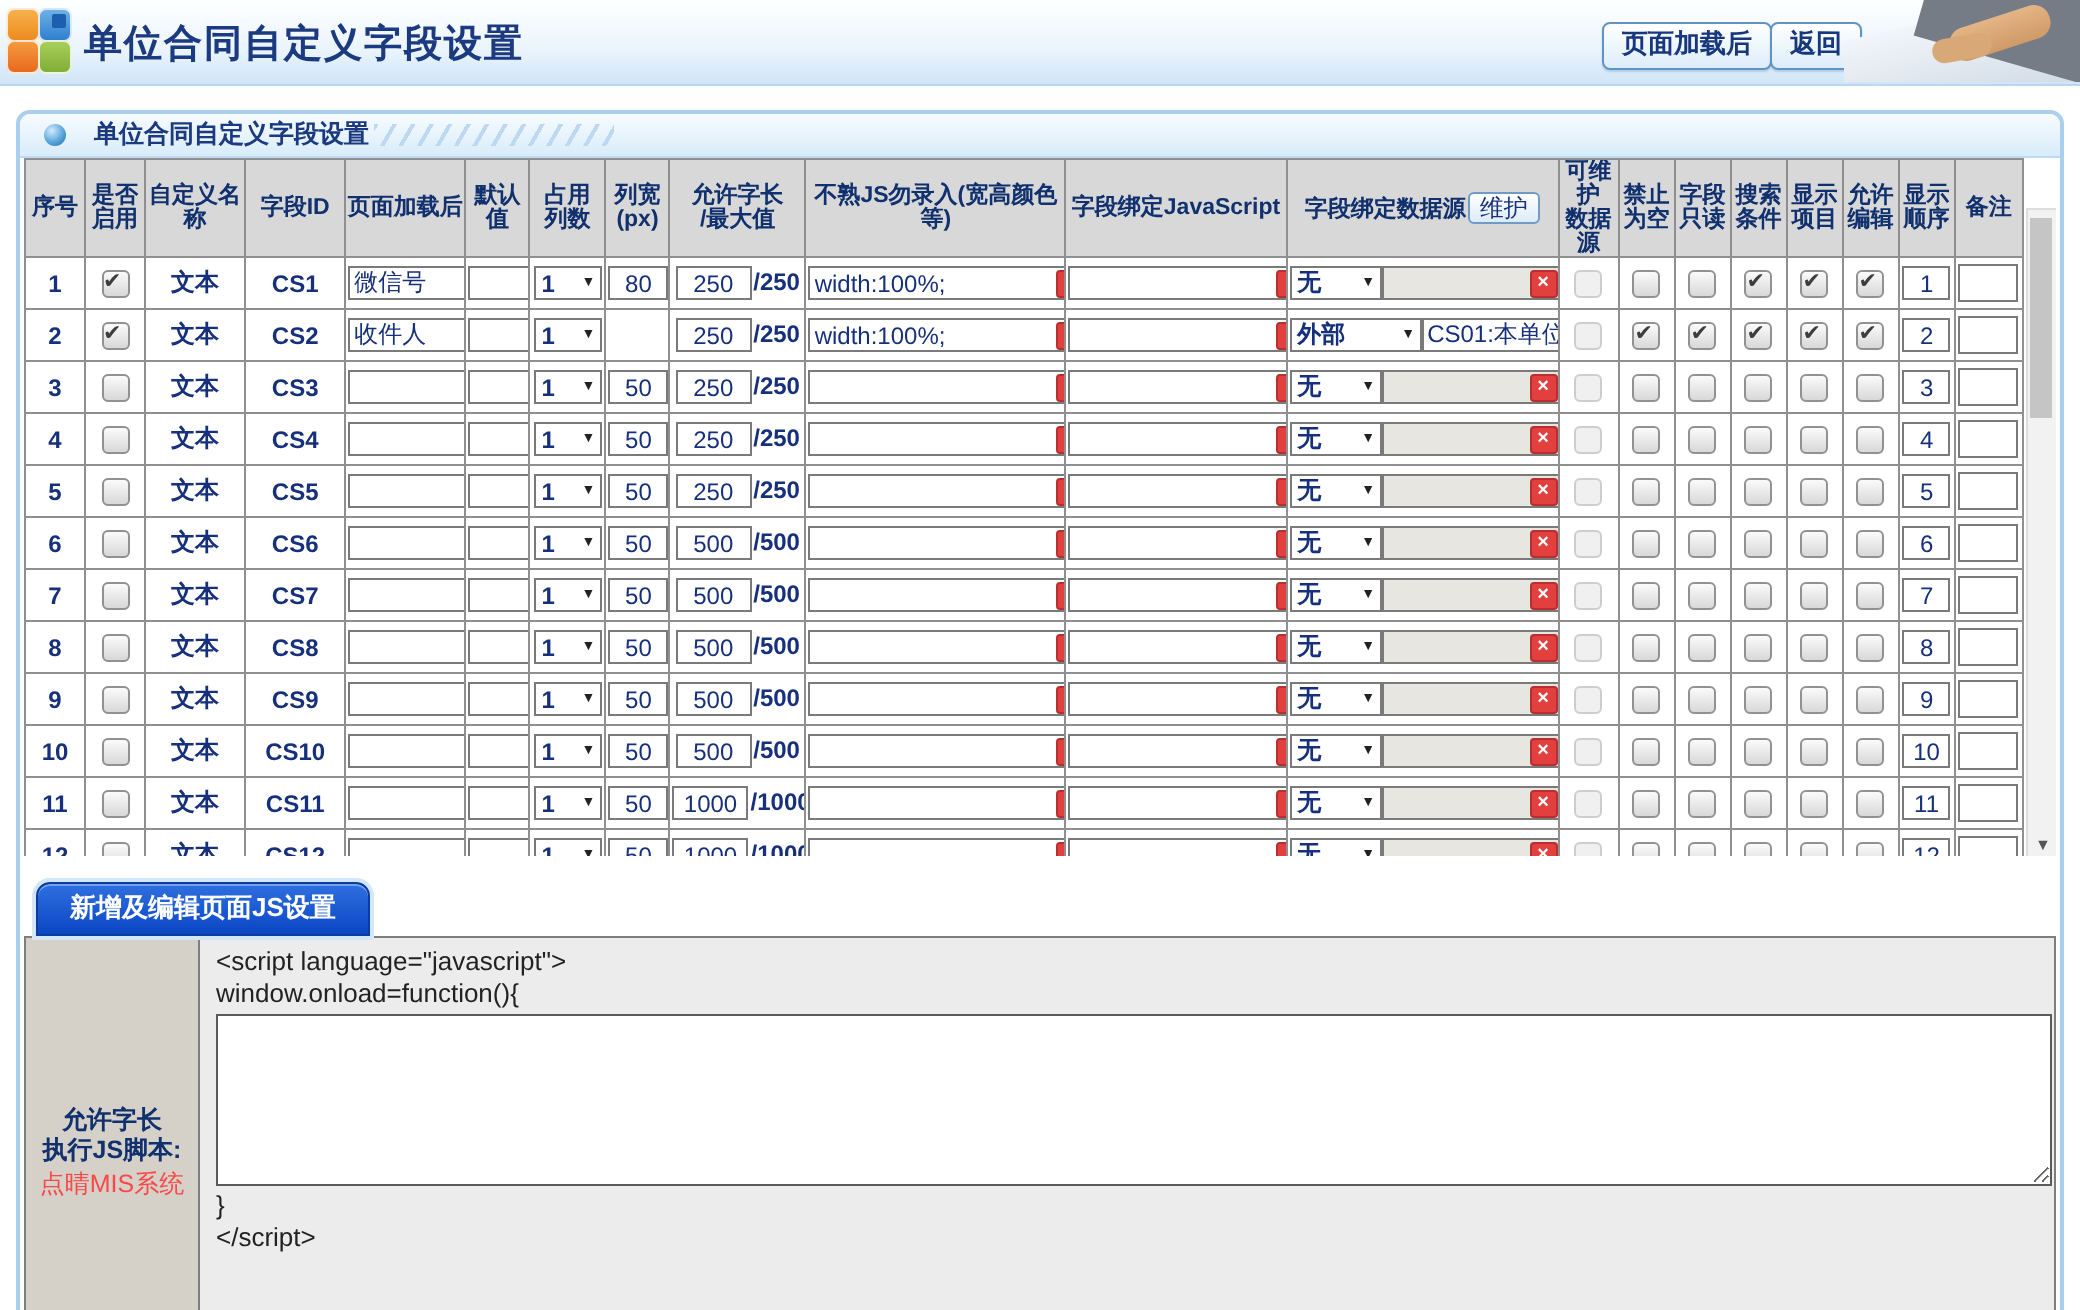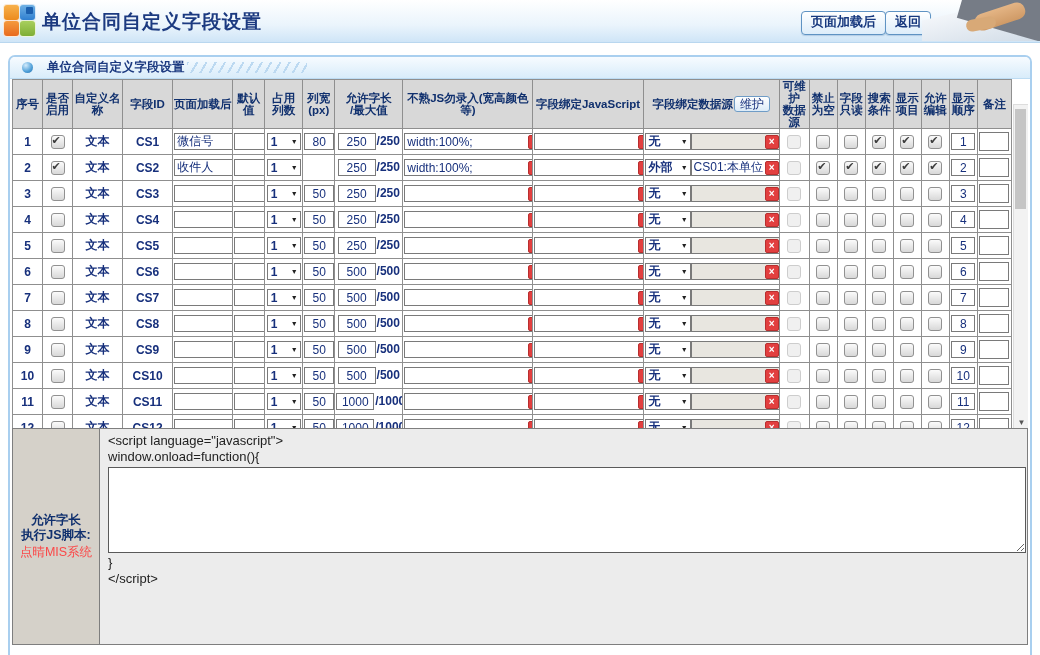--- a/index.html
+++ b/index.html
@@ -202,21 +202,21 @@
             <td><input class="tin" type="text" value="收件人" style="width: 56px;"></td>
             <td><input class="tin" type="text" style="width: 26px;"></td>
             <td><span class="sel" style="width: 34px;">
                 <span>1</span>
                 <span class="arr">▼</span>
               </span></td>
             <td><input class="tin" type="text" value="60" style="width: 24px; text-align: center; margin-left: 42px;"></td>
             <td><input class="tin" type="text" value="250" style="width: 32px; text-align: center;"><span class="cap">/250</span></td>
             <td><span class="iw"><input class="tin" type="text" value="width:100%;" style="width: 122px; padding-right: 15px;"><span class="clr"></span></span></td>
             <td><span class="iw"><input class="tin" type="text" style="width: 102px; padding-right: 15px;"><span class="clr"></span></span></td>
-            <td><span class="sel" style="width: 46px;">
+            <td><span class="sel" style="width: 66px;">
                 <span>外部</span>
                 <span class="arr">▼</span>
               </span><span class="iw"><input class="tin" type="text" value="CS01:本单位" style="width: 72px; padding-right: 15px;"><span class="clr"></span></span></td>
             <td><span class="cb dis"></span></td>
             <td><span class="cb on"></span></td>
             <td><span class="cb on"></span></td>
             <td><span class="cb on"></span></td>
             <td><span class="cb on"></span></td>
             <td><span class="cb on"></span></td>
             <td><input class="tin" type="text" value="2" style="width: 18px; text-align: center;"></td>
@@ -503,20 +503,21 @@
             <td><input class="tin" type="text" style="width: 24px; height: 17px;"></td>
           </tr>
         </tbody>
     </table>
     <div class="vsb">
       <div class="thumb"></div>
       <div class="dn">▼</div>
     </div>
   </div>
 
+  <div class="tab tab2">新增及编辑页面JS设置</div>
 
   <div class="js-table">
     <div class="js-label">
       <span class="l1">允许字长</span>
       <span class="l1">执行JS脚本:</span>
       <span class="warn">点晴MIS系统</span>
     </div>
     <div class="js-body">
       <div class="code">&lt;script language="javascript"&gt;</div>
       <div class="code">window.onload=function(){</div>

